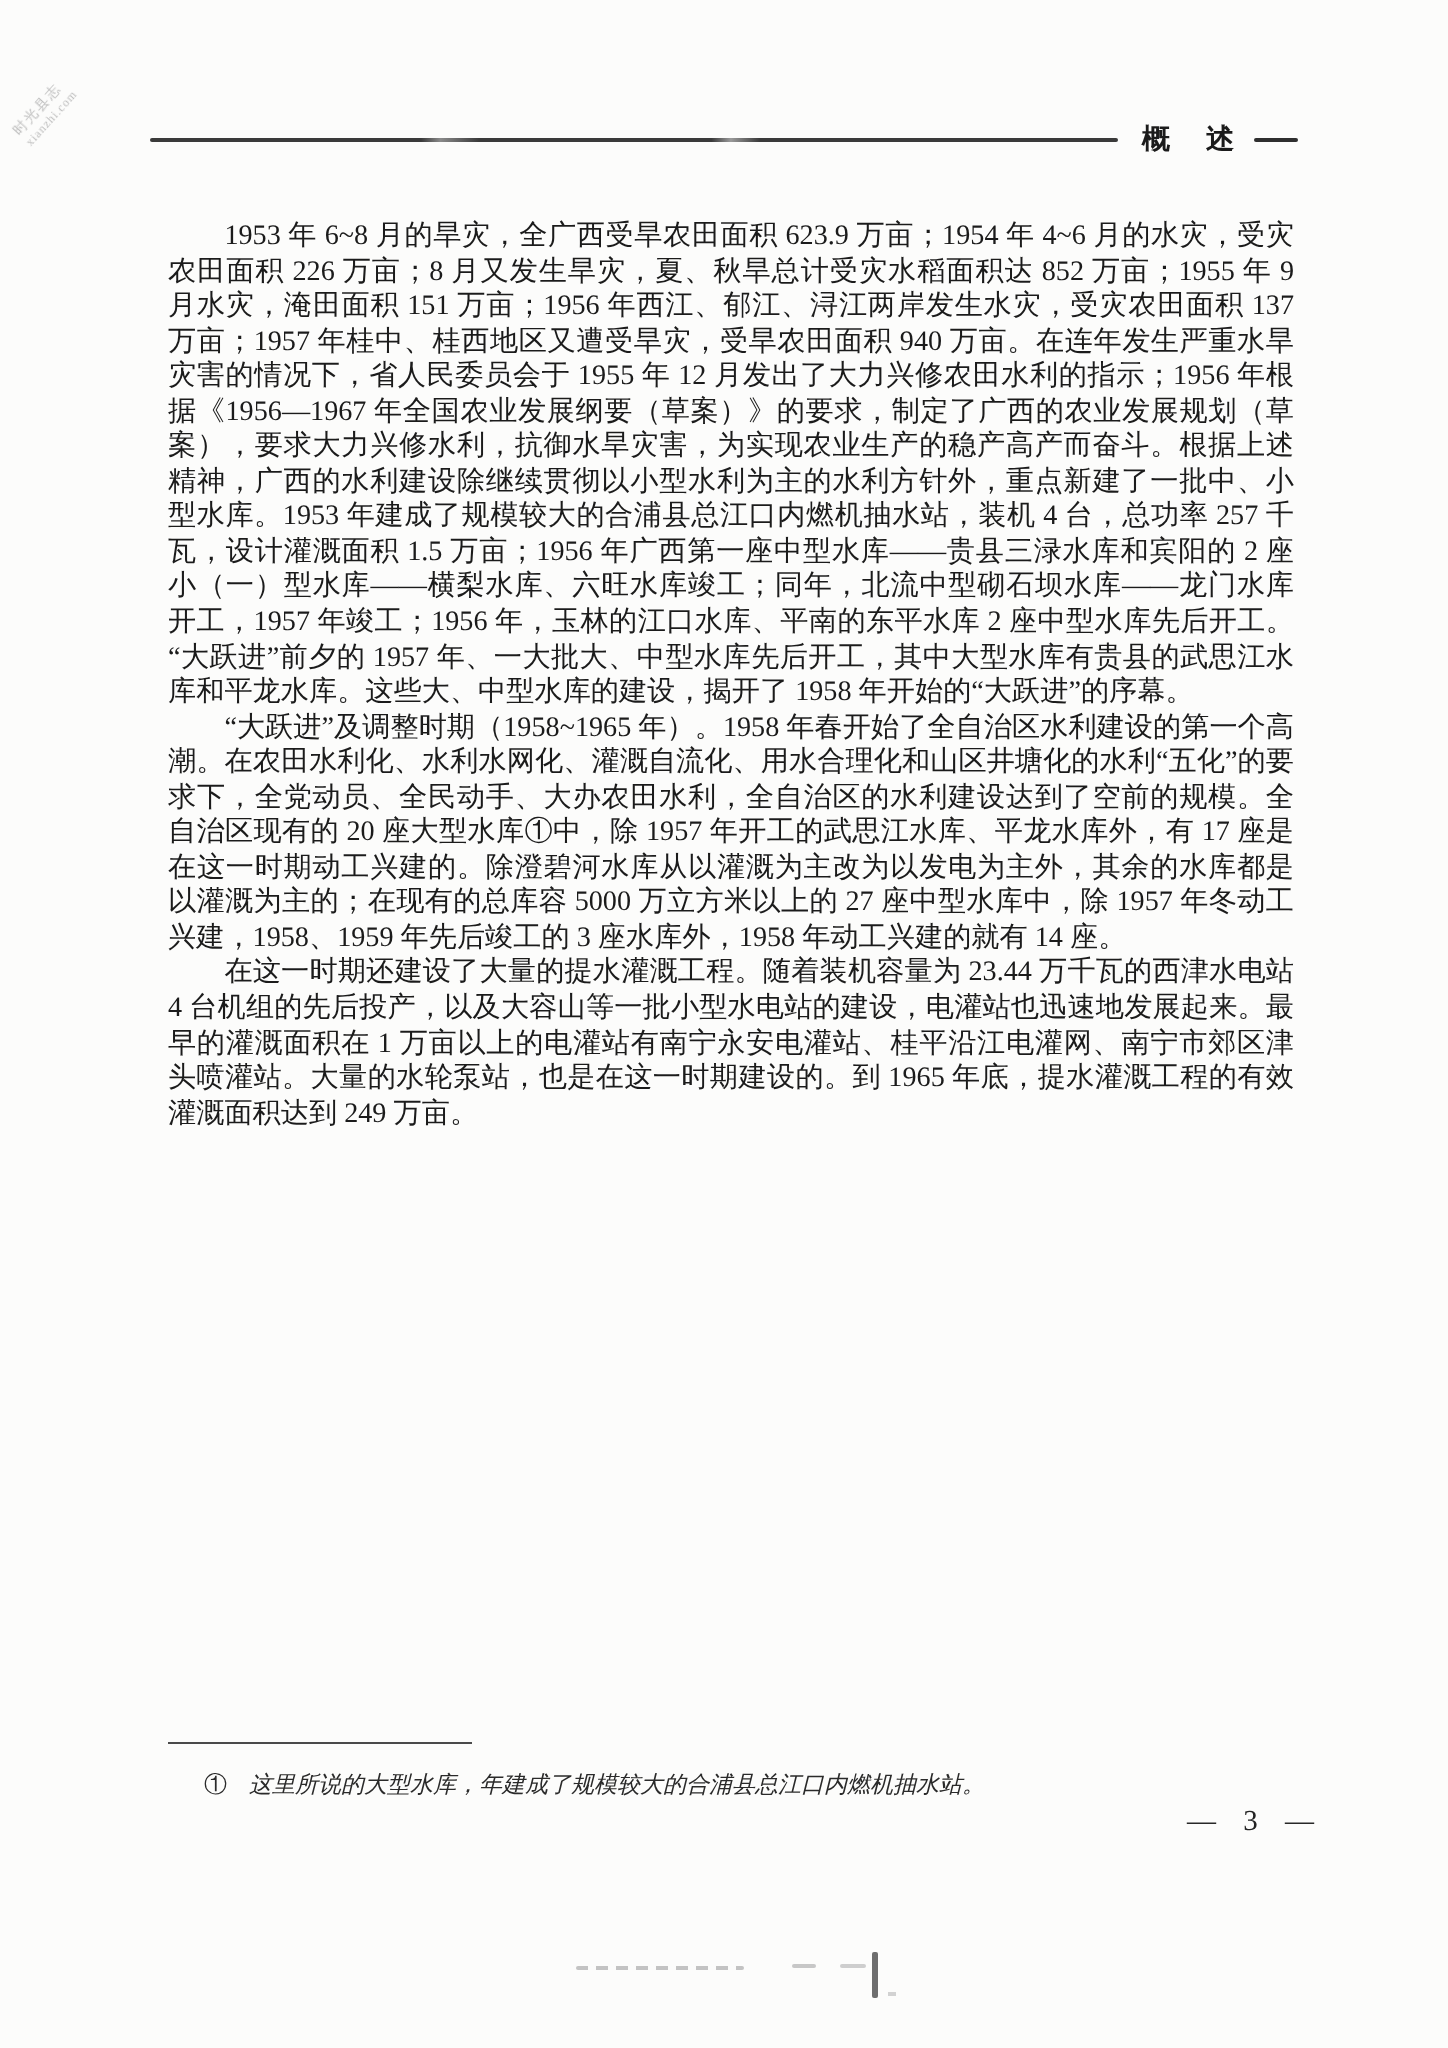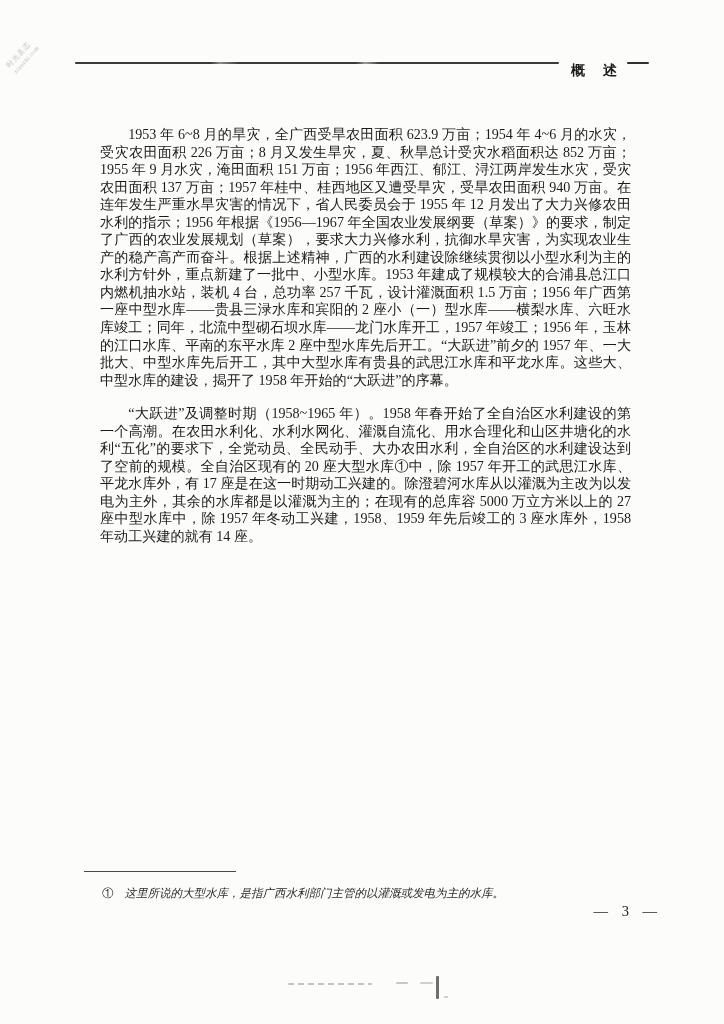--- a/index.html
+++ b/index.html
@@ -14,35 +14,35 @@
     position:absolute; left:5px; top:64px;
     transform:rotate(-48deg); transform-origin:0 0;
     color:#b3b3b3; font-size:7px; line-height:9px; letter-spacing:1px;
     white-space:nowrap; opacity:.85; filter:blur(.3px);
   }
   .watermark .wm-url { font-size:6px; letter-spacing:.5px; }
 
   
   .header {
     position:absolute; left:75px; top:62px; width:574px; height:16px;
-    display:flex; 
+    display:flex; align-items:center;
   }
   .rule { height:2px; background:#2f2f2f; border-radius:1px; }
   .rule-left  { flex:1 1 auto; margin-right:12px;
     background:linear-gradient(to right,#3a3a3a 0 28%,#8a8a8a 30%,#3a3a3a 34% 58%,#9a9a9a 60%,#3a3a3a 63% 100%); }
   .rule-right { width:22px; margin-left:8px; }
   .header-title { font-weight:bold; font-size:14px; letter-spacing:2px; white-space:nowrap; }
 
   
   .body-text {
     position:absolute; left:84px; top:110px; width:563px; height:752px;
     font-size:14.1px; line-height:17.55px;
     text-align:justify; overflow:hidden;
   }
-  .body-text p { margin:16px; text-indent:2em; }
+  .body-text p { margin:0; text-indent:2em; }
 
   
   .footnote-rule {
     position:absolute; left:84px; top:871px; width:152px; height:0;
     border-top:1.6px solid #4a4a4a;
   }
   .footnote {
     position:absolute; left:102px; top:886px; width:500px;
     font-size:11.5px; line-height:14px; color:#2a2a2a;
     display:flex; gap:11px; font-style:italic;
@@ -74,27 +74,28 @@
 
   <div class="header">
     <span class="rule rule-left"></span>
     <span class="header-title">概　述</span>
     <span class="rule rule-right"></span>
   </div>
 
   <div class="body-text">
     <p>1953 年 6~8 月的旱灾，全广西受旱农田面积 623.9 万亩；1954 年 4~6 月的水灾，受灾农田面积 226 万亩；8 月又发生旱灾，夏、秋旱总计受灾水稻面积达 852 万亩；1955 年 9 月水灾，淹田面积 151 万亩；1956 年西江、郁江、浔江两岸发生水灾，受灾农田面积 137 万亩；1957 年桂中、桂西地区又遭受旱灾，受旱农田面积 940 万亩。在连年发生严重水旱灾害的情况下，省人民委员会于 1955 年 12 月发出了大力兴修农田水利的指示；1956 年根据《1956—1967 年全国农业发展纲要（草案）》的要求，制定了广西的农业发展规划（草案），要求大力兴修水利，抗御水旱灾害，为实现农业生产的稳产高产而奋斗。根据上述精神，广西的水利建设除继续贯彻以小型水利为主的水利方针外，重点新建了一批中、小型水库。1953 年建成了规模较大的合浦县总江口内燃机抽水站，装机 4 台，总功率 257 千瓦，设计灌溉面积 1.5 万亩；1956 年广西第一座中型水库——贵县三渌水库和宾阳的 2 座小（一）型水库——横梨水库、六旺水库竣工；同年，北流中型砌石坝水库——龙门水库开工，1957 年竣工；1956 年，玉林的江口水库、平南的东平水库 2 座中型水库先后开工。“大跃进”前夕的 1957 年、一大批大、中型水库先后开工，其中大型水库有贵县的武思江水库和平龙水库。这些大、中型水库的建设，揭开了 1958 年开始的“大跃进”的序幕。</p>
     <p>“大跃进”及调整时期（1958~1965 年）。1958 年春开始了全自治区水利建设的第一个高潮。在农田水利化、水利水网化、灌溉自流化、用水合理化和山区井塘化的水利“五化”的要求下，全党动员、全民动手、大办农田水利，全自治区的水利建设达到了空前的规模。全自治区现有的 20 座大型水库①中，除 1957 年开工的武思江水库、平龙水库外，有 17 座是在这一时期动工兴建的。除澄碧河水库从以灌溉为主改为以发电为主外，其余的水库都是以灌溉为主的；在现有的总库容 5000 万立方米以上的 27 座中型水库中，除 1957 年冬动工兴建，1958、1959 年先后竣工的 3 座水库外，1958 年动工兴建的就有 14 座。</p>
+    <p>在这一时期还建设了大量的提水灌溉工程。随着装机容量为 23.44 万千瓦的西津水电站 4 台机组的先后投产，以及大容山等一批小型水电站的建设，电灌站也迅速地发展起来。最早的灌溉面积在 1 万亩以上的电灌站有南宁永安电灌站、桂平沿江电灌网、南宁市郊区津头喷灌站。大量的水轮泵站，也是在这一时期建设的。到 1965 年底，提水灌溉工程的有效灌溉面积达到 249 万亩。</p>
   </div>
 
   <div class="footnote-rule"></div>
 
   <div class="footnote">
     <span class="fn-marker">①</span>
-    <span class="fn-text">这里所说的大型水库，是指广西水利部门主管的以灌溉或发电为主的水库。</span>
+    <span class="fn-text">这里所说的大型水库，年建成了规模较大的合浦县总江口内燃机抽水站。</span>
   </div>
 
   <div class="page-number">— 3 —</div>
 
   <div class="noise-dash nd1"></div>
   <div class="noise-dash nd2"></div>
   <div class="noise-dash nd3"></div>
   <div class="noise-bar"></div>
   <div class="noise-dot"></div>
 

